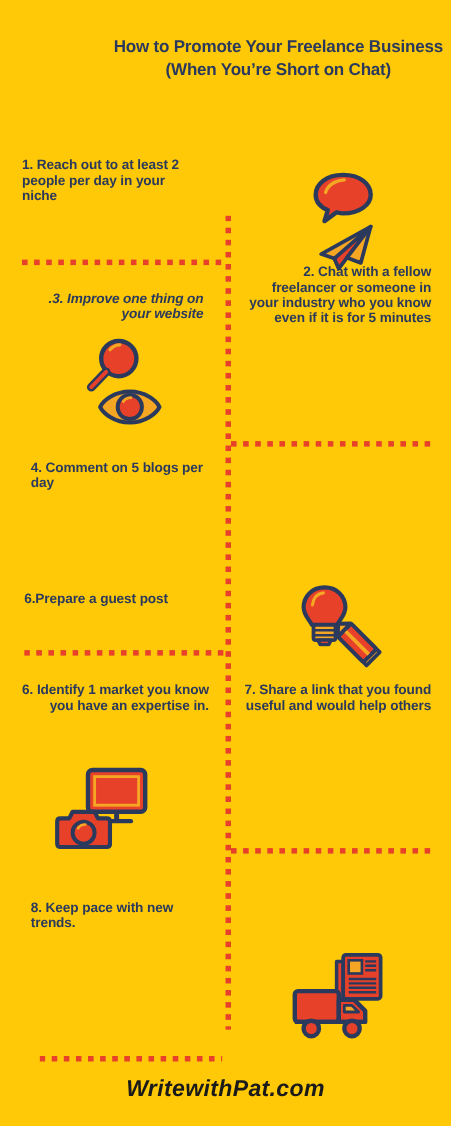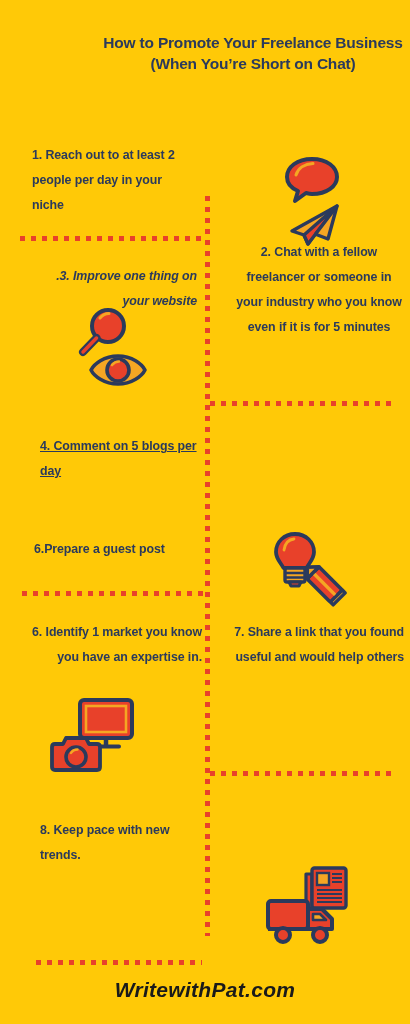--- a/index.html
+++ b/index.html
@@ -52,23 +52,22 @@
     background-size: 11px 5px;
     background-repeat: repeat-x;
   }
 
   
   .step {
     position: absolute;
     color: #2B3A5C;
     font-size: 12.4px;
     font-weight: bold;
-    line-height: 25px;
+    line-height: 14px;
     letter-spacing: -0.1px;
-    margin-left: 12px;
   }
   .step.left-al  { text-align: left; }
   .step.right-al { text-align: right; }
 
   
   .footer {
     position: absolute;
     top: 978px;
     left: 0;
     width: 410px;
@@ -117,42 +116,42 @@
   </div>
 
   <div class="icon" style="left:287px; top:203px;">
     <svg width="56" height="44" viewBox="0 0 56 44">
       <path d="M50 3 L5 28 L17 32 L21 41 L28 31 L41 36 Z" fill="#F5A623" stroke="#2B3A5C" stroke-width="3.4" stroke-linejoin="round"></path>
       <path d="M50 3 L17 32 L21 41 Z" fill="#E8412A" stroke="#2B3A5C" stroke-width="3.4" stroke-linejoin="round"></path>
       <path d="M50 3 L28 31" fill="none" stroke="#2B3A5C" stroke-width="2.4"></path>
     </svg>
   </div>
 
-  <div class="step right-al" style="left:222px; top:240px; width:170px;text-align:center;">2. Chat with a fellow freelancer or someone in your industry who you know even if it is for 5 minutes</div>
+  <div class="step right-al" style="left:222px; top:240px; width:170px;">2. Chat with a fellow freelancer or someone in your industry who you know even if it is for 5 minutes</div>
 
   <div class="step right-al" style="left:25px; top:264px; width:160px;font-style:italic;">.3.  Improve one thing on your website</div>
 
   <div class="icon" style="left:75px; top:306px;">
     <svg width="54" height="54" viewBox="0 0 54 54">
       <circle cx="33" cy="20" r="16" fill="#E8412A" stroke="#2B3A5C" stroke-width="4"></circle>
       <path d="M25 12 C27.5 9 30.5 7.5 34 7.5" fill="none" stroke="#F5A623" stroke-width="3" stroke-linecap="round"></path>
       <path d="M21.5 32 L8 46" fill="none" stroke="#2B3A5C" stroke-width="8" stroke-linecap="round"></path>
       <path d="M21.5 32 L8 46" fill="none" stroke="#E8412A" stroke-width="3.5" stroke-linecap="round"></path>
     </svg>
   </div>
 
   <div class="icon" style="left:88px; top:352px;">
     <svg width="60" height="36" viewBox="0 0 60 36">
       <path d="M30 4 C44 4 54 12 57 18 C54 24 44 32 30 32 C16 32 6 24 3 18 C6 12 16 4 30 4 Z" fill="#F5A623" stroke="#2B3A5C" stroke-width="3.6" stroke-linejoin="round"></path>
       <circle cx="30" cy="18" r="11" fill="#E8412A" stroke="#2B3A5C" stroke-width="3.6"></circle>
       <path d="M24 13 C26 10.5 28.5 9.5 31 9.5" fill="none" stroke="#F5A623" stroke-width="2.6" stroke-linecap="round"></path>
     </svg>
   </div>
 
-  <div class="step left-al" style="left:28px; top:434px; width:170px;text-decoration:underline;">4. Comment on 5 blogs per day</div>
+  <div class="step left-al" style="left:28px; top:418px; width:170px;">4. Comment on 5 blogs per day</div>
 
   <div class="step left-al" style="left:22px; top:537px; width:170px;">6.Prepare a guest post</div>
 
   <div class="icon" style="left:272px; top:530px;">
     <svg width="46" height="58" viewBox="0 0 46 58">
       <path d="M23 4 C12 4 4 12 4 22 C4 29 9 33 11.5 38 L34.5 38 C37 33 42 29 42 22 C42 12 34 4 23 4 Z" fill="#E8412A" stroke="#2B3A5C" stroke-width="3.8" stroke-linejoin="round"></path>
       <path d="M12 20 C13 13 17 9.5 22 9" fill="none" stroke="#F5A623" stroke-width="2.8" stroke-linecap="round"></path>
       <rect x="13" y="38" width="20" height="14" rx="2" fill="#F5A623" stroke="#2B3A5C" stroke-width="3.4"></rect>
       <path d="M13 43 L33 43 M13 47.5 L33 47.5" stroke="#2B3A5C" stroke-width="2.4"></path>
       <path d="M17 52 L29 52 L27 56 L19 56 Z" fill="#E8412A" stroke="#2B3A5C" stroke-width="3" stroke-linejoin="round"></path>

